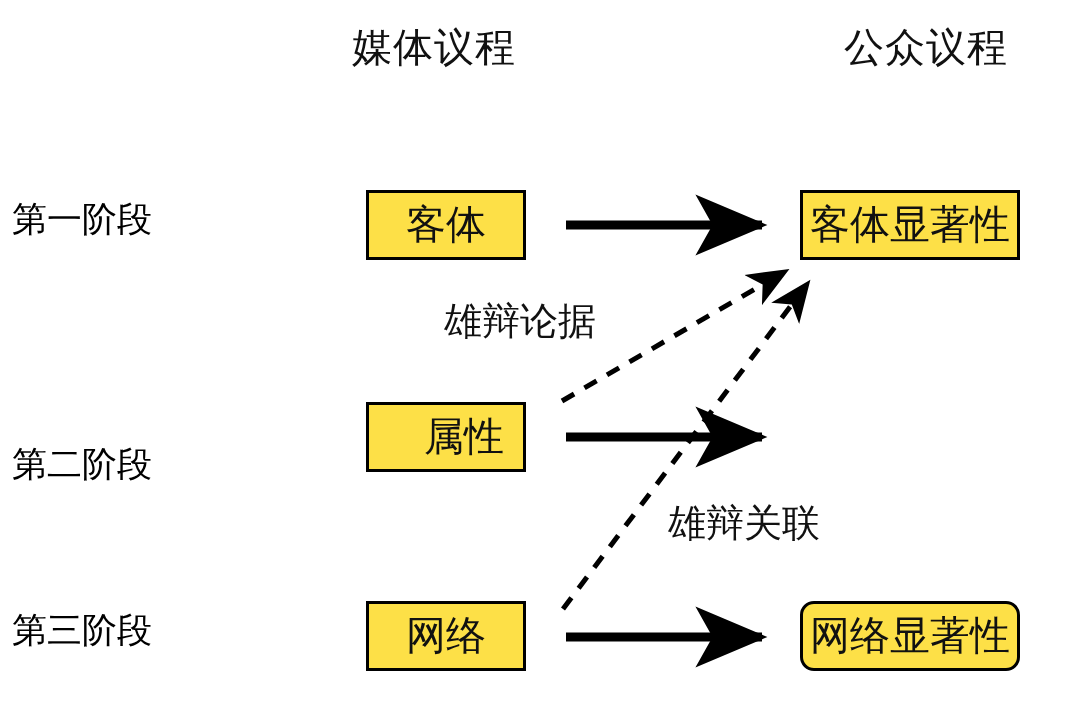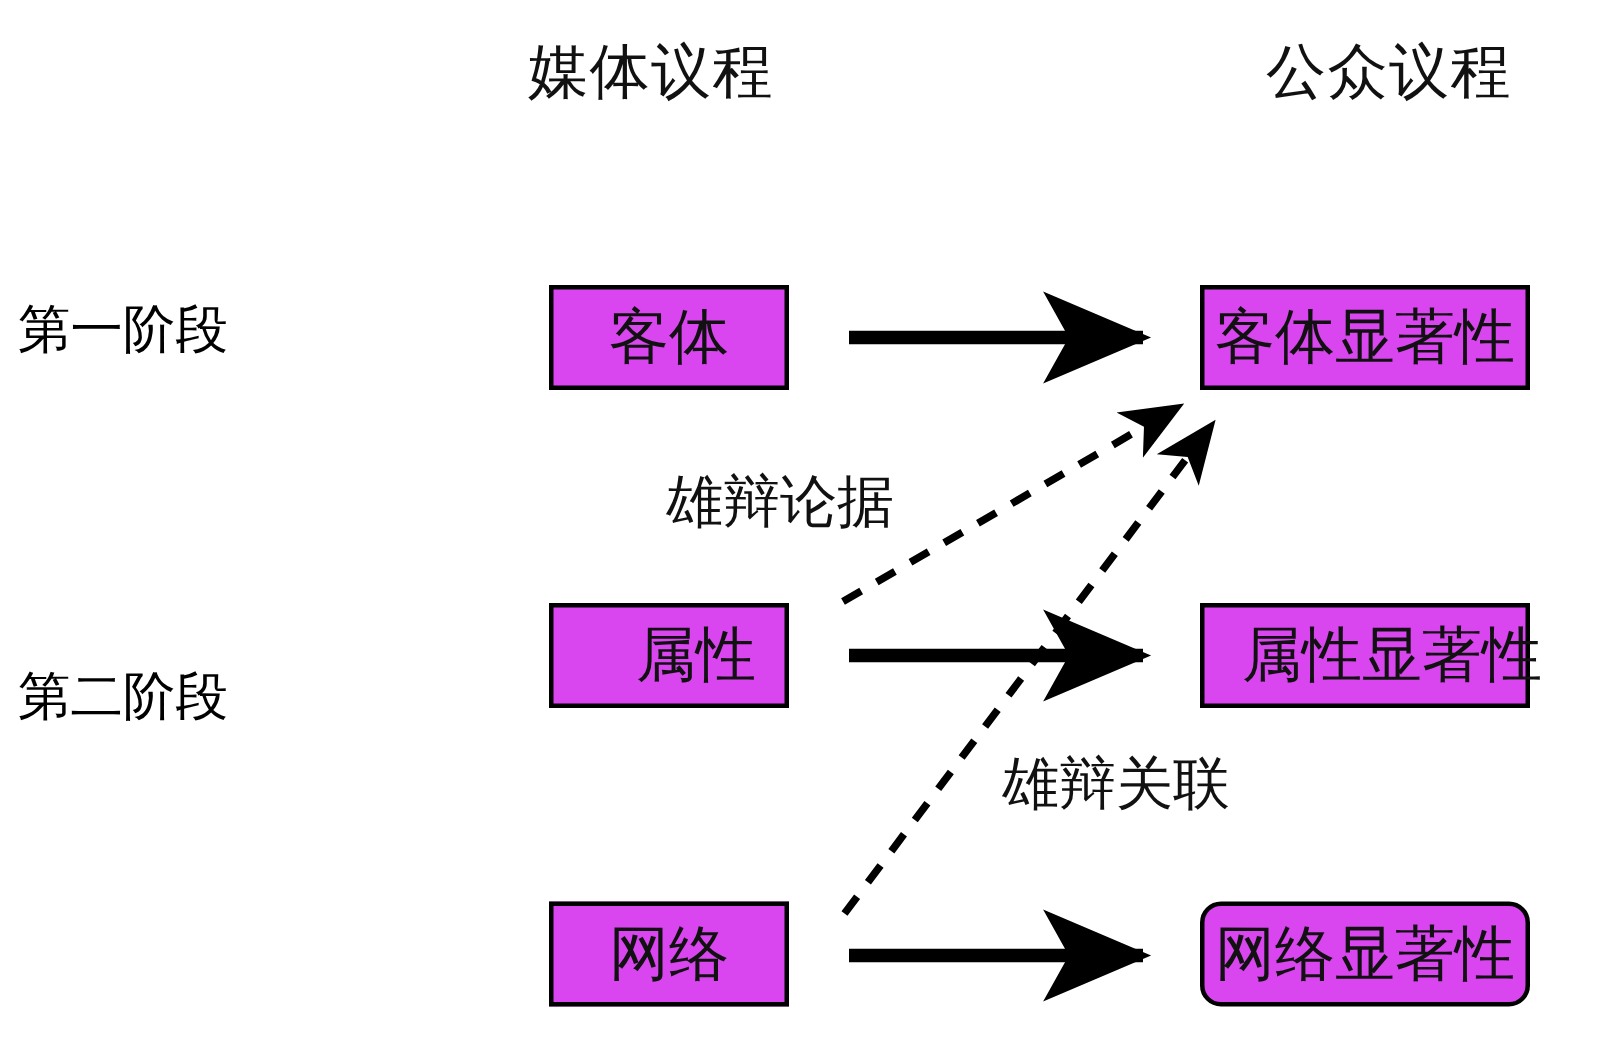--- a/index.html
+++ b/index.html
@@ -46,21 +46,21 @@
   }
   #stage-label-0 { top: 202px; }
   #stage-label-1 { top: 414px; margin-top: 33px; }
   #stage-label-2 { top: 613px; }
 
   
   .node-box {
     position: absolute;
     box-sizing: border-box;
     border: 3px solid #000000;
-    background: #d946ef;
+    background: #fde047;
     display: flex;
     align-items: center;
     justify-content: center;
     font-size: 40px;
     line-height: 1;
     white-space: nowrap;
     color: #111111;
     font-weight: 500;
     text-align: center;
   }
@@ -84,40 +84,40 @@
 
   
   .edge-label {
     position: absolute;
     font-size: 38px;
     line-height: 1;
     white-space: nowrap;
     color: #111111;
     font-weight: 500;
   }
-  #edge-label-0 { left: 444px; top: 316px; }
+  #edge-label-0 { left: 444px; top: 302px; }
   #edge-label-1 { left: 668px; top: 504px; }
 </style>
 </head>
 <body>
 
 <div id="canvas">
 
   <div class="col-header" id="header-media">媒体议程</div>
   <div class="col-header" id="header-public">公众议程</div>
 
   <div class="stage-label" id="stage-label-0">第一阶段</div>
   <div class="stage-label" id="stage-label-1">第二阶段</div>
+  <div class="stage-label" id="stage-label-2">第三阶段</div>
 
   <div class="node-box box-left" id="box-left-0">客体</div>
   <div class="node-box box-left" id="box-left-1">属性</div>
   <div class="node-box box-left" id="box-left-2">网络</div>
 
   <div class="node-box box-right" id="box-right-0">客体显著性</div>
-  <div class="node-box box-right" id="box-right-1">属性显著性</div>
   <div class="node-box box-right" id="box-right-2">网络显著性</div>
 
   <svg id="connectors" viewBox="0 0 1080 709">
     <defs>
       <marker id="arrowSolid" markerWidth="9" markerHeight="9" refX="7.4" refY="3.6" orient="auto" markerUnits="strokeWidth">
         <path d="M0,0.2 L8,3.6 L0,7.0 L1.9,3.6 Z" fill="#000000"></path>
       </marker>
       <marker id="arrowDashed" markerWidth="10" markerHeight="10" refX="7.6" refY="3.9" orient="auto" markerUnits="strokeWidth">
         <path d="M0,0.4 L8.4,3.9 L0,7.4 L2.2,3.9 Z" fill="#000000"></path>
       </marker>

